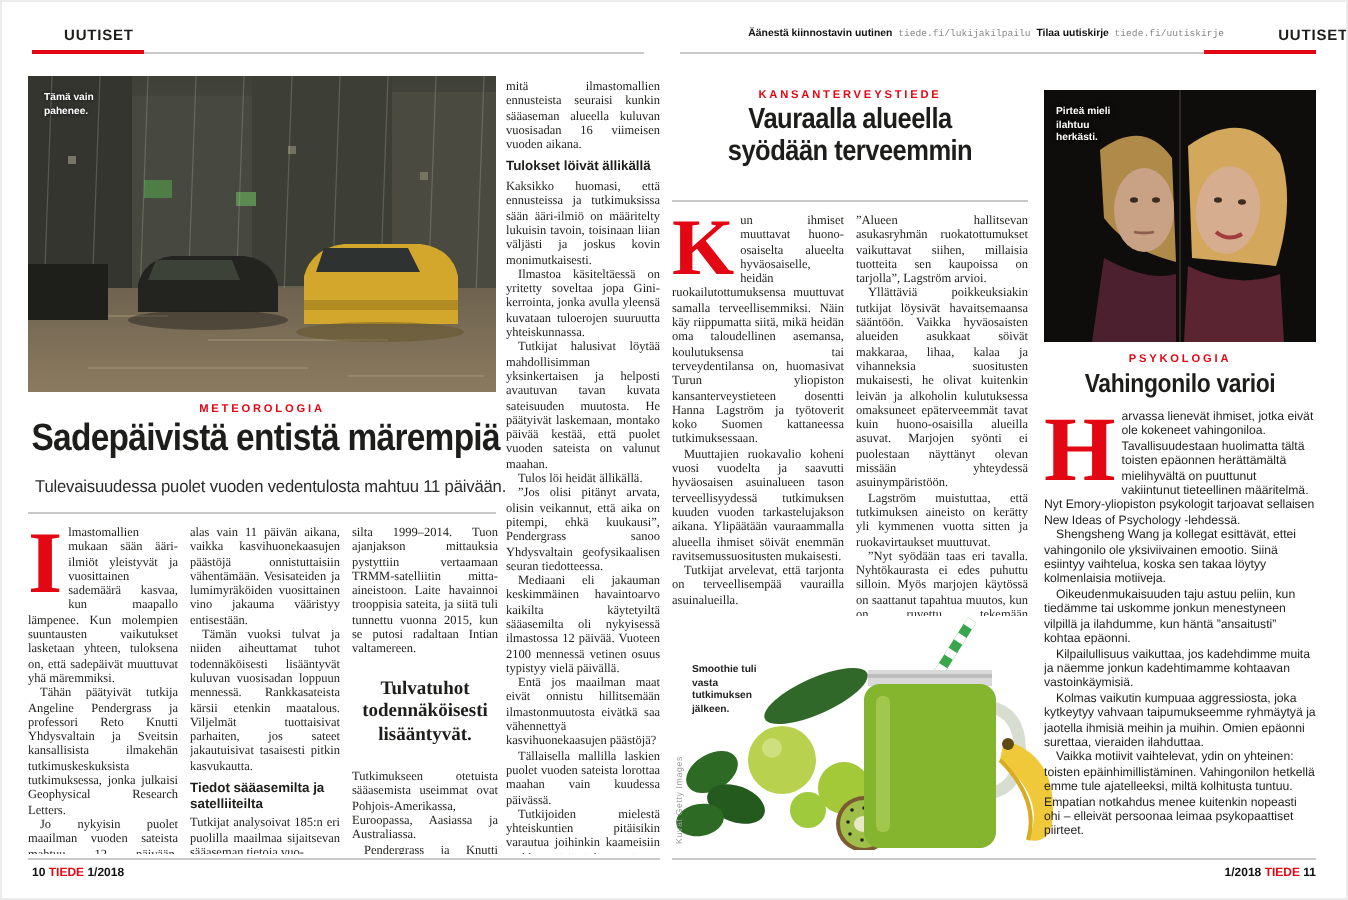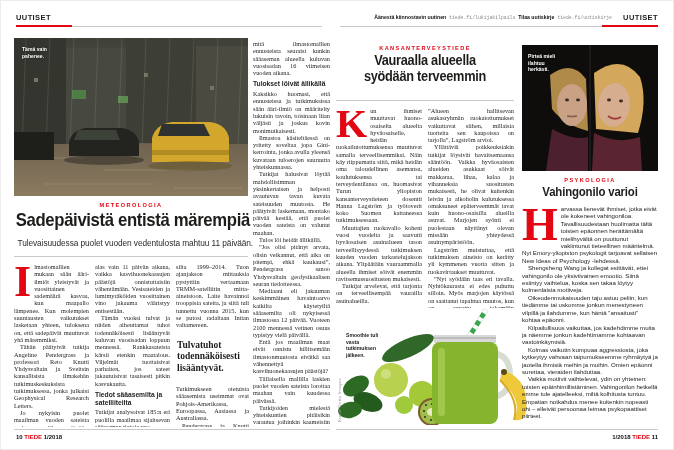--- a/index.html
+++ b/index.html
@@ -6,21 +6,21 @@
   html,body{margin:0;padding:0;}
   body{
     width:674px;height:450px;position:relative;background:#ffffff;
     font-family:"Liberation Sans",sans-serif;color:var(--ink);
     overflow:hidden;
   }
   .abs{position:absolute;}
   .frame{left:0;top:0;width:672px;height:448px;border:1px solid #ececec;pointer-events:none;}
 
   
-  .section-label{font-size:7.5px;font-weight:bold;letter-spacing:.4px;}
+  .section-label{font-size:7.5px;font-weight:bold;letter-spacing:.4px;margin-left:16px;}
   .rule-red{height:2px;background:var(--red);}
   .rule-gray{height:1px;background:var(--rule);}
   .masthead{font-size:5.2px;color:#3a3a3a;text-align:right;white-space:nowrap;}
   .masthead b{color:#111;}
   .masthead .url{color:#8a8a8a;font-family:"Liberation Mono",monospace;font-size:4.8px;}
 
   
   .kicker{color:var(--red);font-size:5.6px;font-weight:bold;letter-spacing:1.4px;text-align:center;}
   .condensed{transform:scaleX(.88);transform-origin:50% 50%;}
   .headline-xl{font-size:19px;font-weight:bold;letter-spacing:-.4px;text-align:center;white-space:nowrap;}
@@ -29,21 +29,21 @@
   .standfirst{font-size:8.6px;text-align:center;color:#2b2b2b;letter-spacing:-.1px;white-space:nowrap;transform:scaleX(.97);transform-origin:50% 50%;}
 
   .bodycol{font-family:"Liberation Serif",serif;font-size:6.25px;line-height:7.3px;
     text-align:justify;overflow:hidden;hyphens:auto;}
   .bodycol p{margin:0;text-indent:6px;}
   .bodycol [data-bind-list] > p:first-child{text-indent:0;}
   .sans-body{font-family:"Liberation Sans",sans-serif;font-size:6.1px;line-height:7.4px;}
   .subhead{font-family:"Liberation Sans",sans-serif;font-weight:bold;font-size:6.7px;
     line-height:7.6px;margin:4px 0 2px;text-align:left;}
   .pullquote{font-family:"Liberation Serif",serif;font-weight:bold;font-size:9.5px;
-    line-height:11.5px;text-align:left;margin:11px 1px;}
+    line-height:11.5px;text-align:center;margin:11px 1px;}
   .dropcap{float:left;font-family:"Liberation Serif",serif;font-weight:bold;
     font-size:44px;line-height:.82;color:var(--red);margin:1px 3px 0 0;}
 
   .caption-overlay{color:#fff;font-size:5.1px;font-weight:bold;line-height:6.6px;
     text-shadow:0 0 2px rgba(0,0,0,.7);}
   .caption-dark{color:#222;font-size:5.1px;font-weight:bold;line-height:6.6px;}
   .credit-vert{font-size:4.4px;color:#9a9a9a;transform:rotate(-90deg);transform-origin:left top;white-space:nowrap;letter-spacing:.3px;}
 
   .footer-line{font-size:6px;font-weight:bold;color:#111;}
   .footer-line .brand{color:var(--red);}

